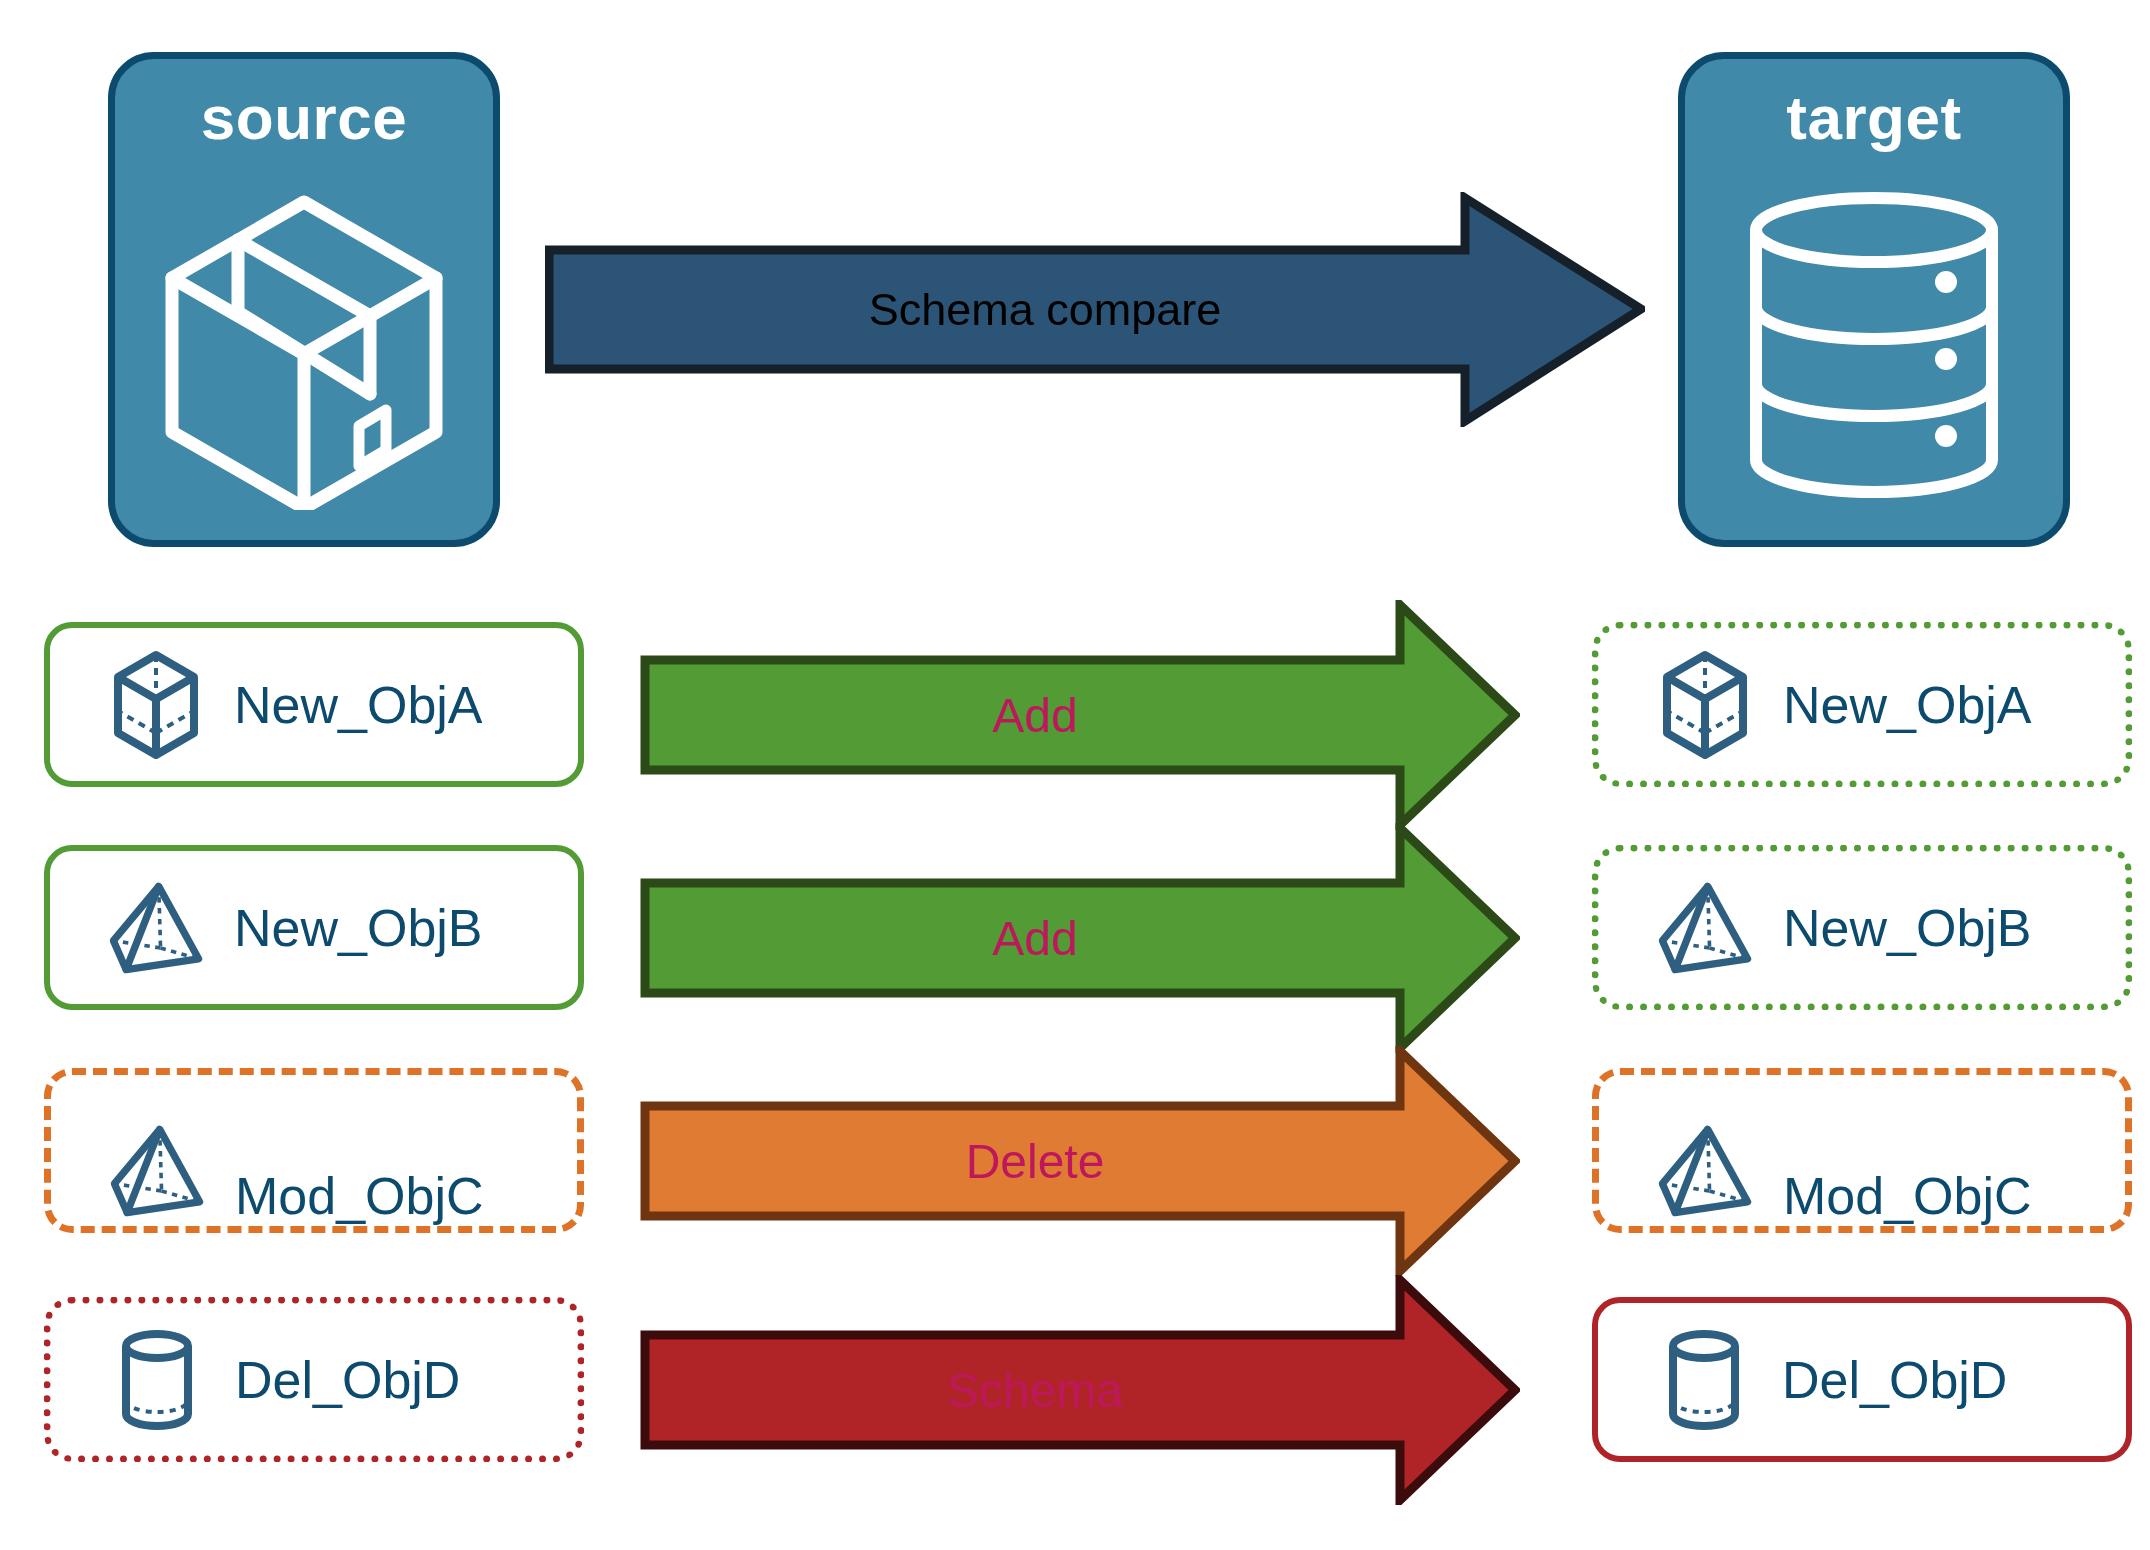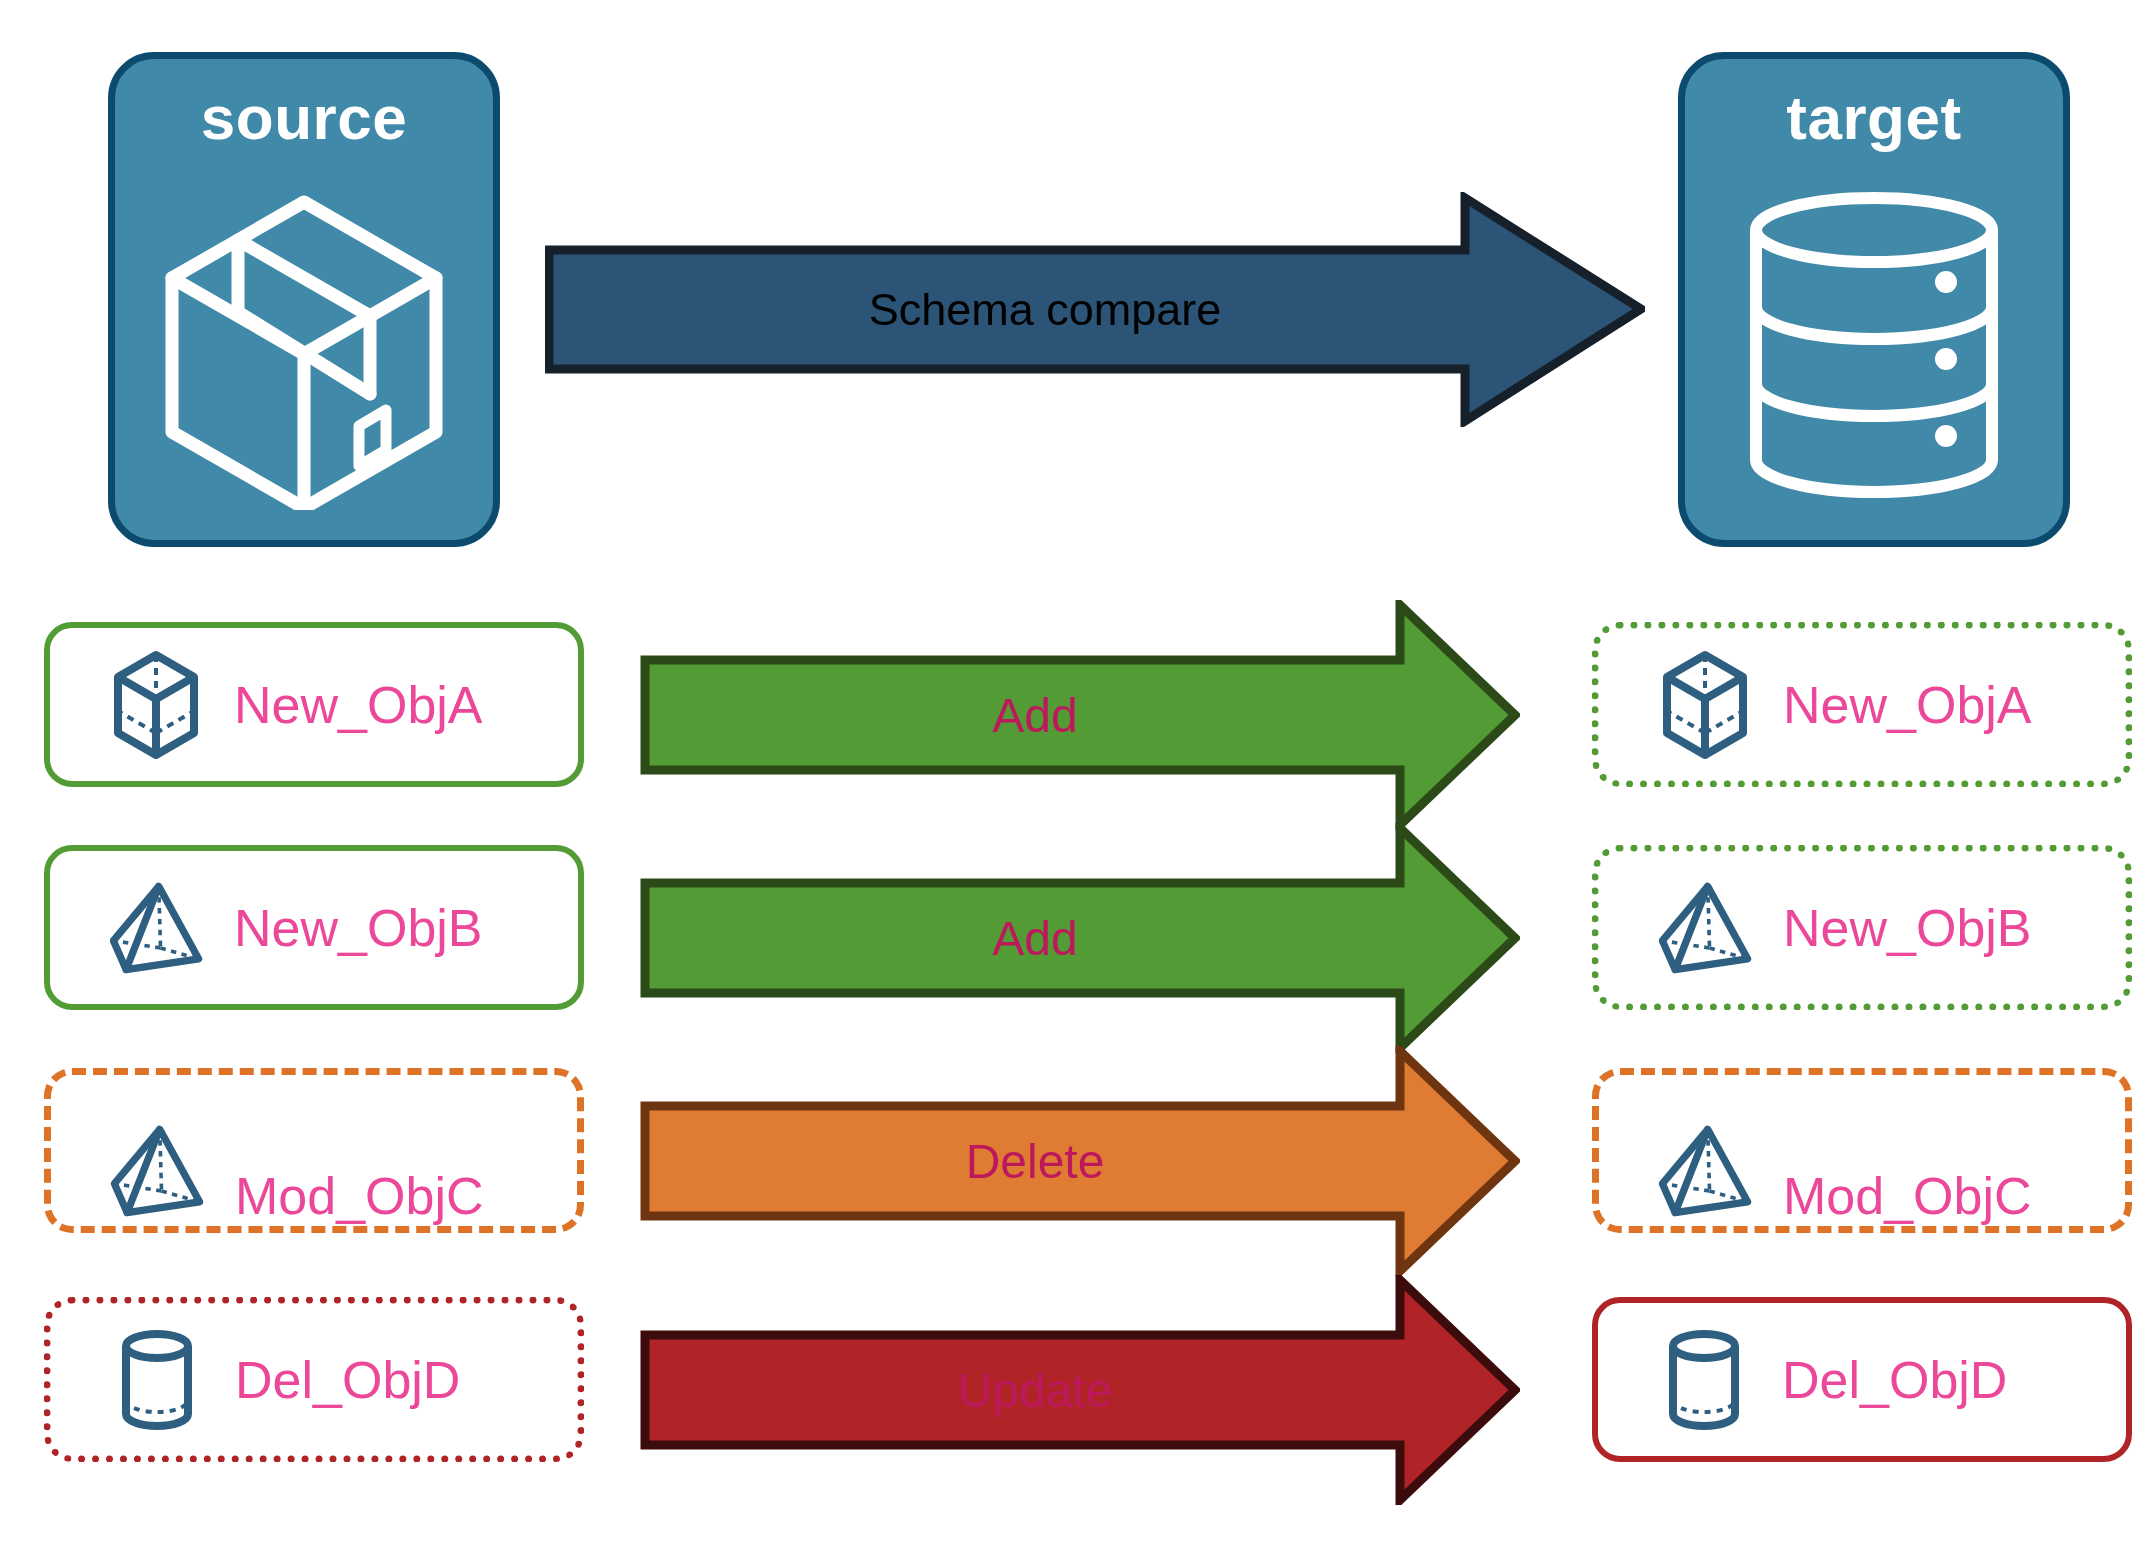--- a/index.html
+++ b/index.html
@@ -95,21 +95,21 @@
     width: 96px;
     height: 110px;
     flex: 0 0 96px;
     display: flex;
     align-items: center;
     justify-content: center;
   }
   .obj-label {
     margin-left: 30px;
     font-size: 52px;
-    color: #ec4899;
+    color: #0c4a6e;
     white-space: nowrap;
   }
 
   
   .bd-solid-green  { border: 6px solid #539B35; }
   .bd-dotted-green { border: 7px dotted #539B35; }
   .bd-dashed-orange{ border: 7px dashed #DE7327; align-items: flex-end; }
   .bd-dotted-red   { border: 7px dotted #B02427; }
   .bd-solid-red    { border: 6px solid #B02427; }
 
@@ -320,21 +320,21 @@
         </g>
         <path d="M8 72 A31 12 0 0 0 70 72" fill="none" stroke="#2E5F80" stroke-width="4" stroke-dasharray="6 6"></path>
       </svg>
     </span>
     <span class="obj-label">Del_ObjD</span>
   </div>
 
   <svg class="action-arrow" viewBox="0 0 880 230" preserveAspectRatio="none">
     <polygon points="5,60 760,60 760,5 875,115 760,225 760,170 5,170" fill="#B02427" stroke="#3C0B0C" stroke-width="9" stroke-linejoin="miter"></polygon>
   </svg>
-  <div class="action-arrow-label">Update</div>
+  <div class="action-arrow-label">Schema</div>
 
   <div class="obj-box tgt bd-solid-red">
     <span class="obj-icon">
       <svg width="78" height="104" viewBox="0 0 78 104">
         <g fill="none" stroke="#2E5F80" stroke-width="8">
           <ellipse cx="39" cy="18" rx="31" ry="12"></ellipse>
           <path d="M8 18 L8 86"></path>
           <path d="M70 18 L70 86"></path>
           <path d="M8 86 A31 12 0 0 0 70 86"></path>
         </g>

